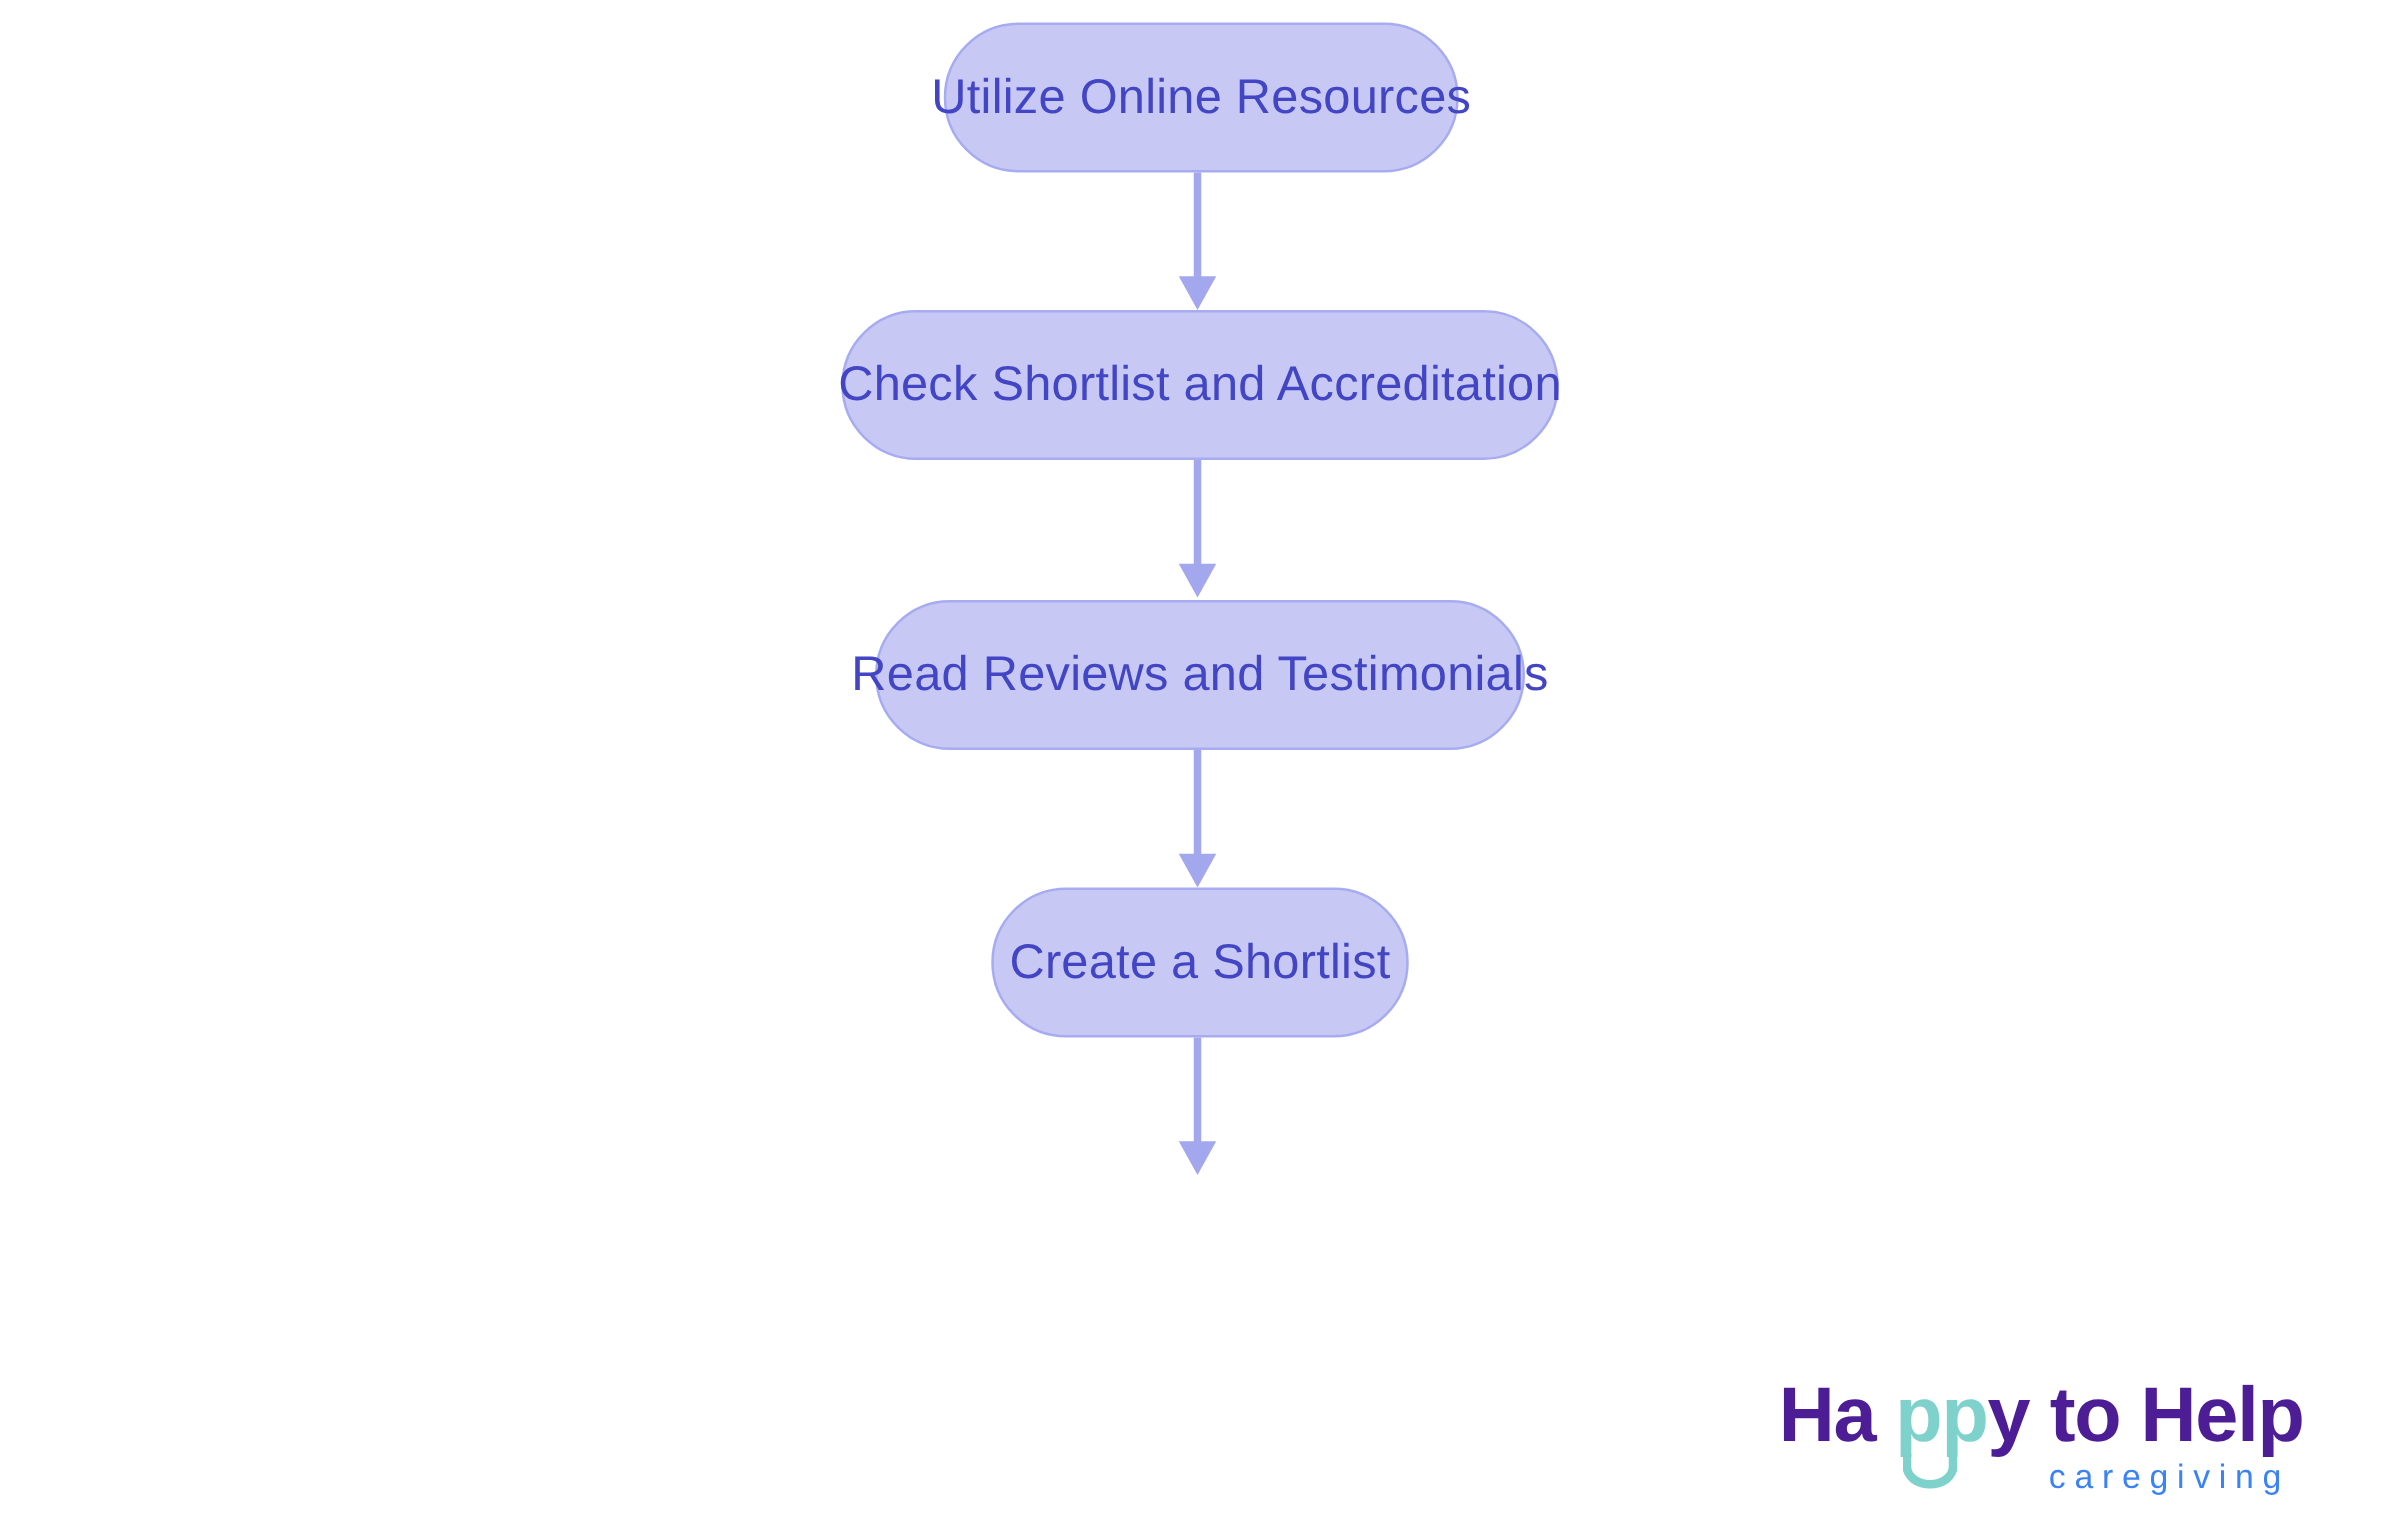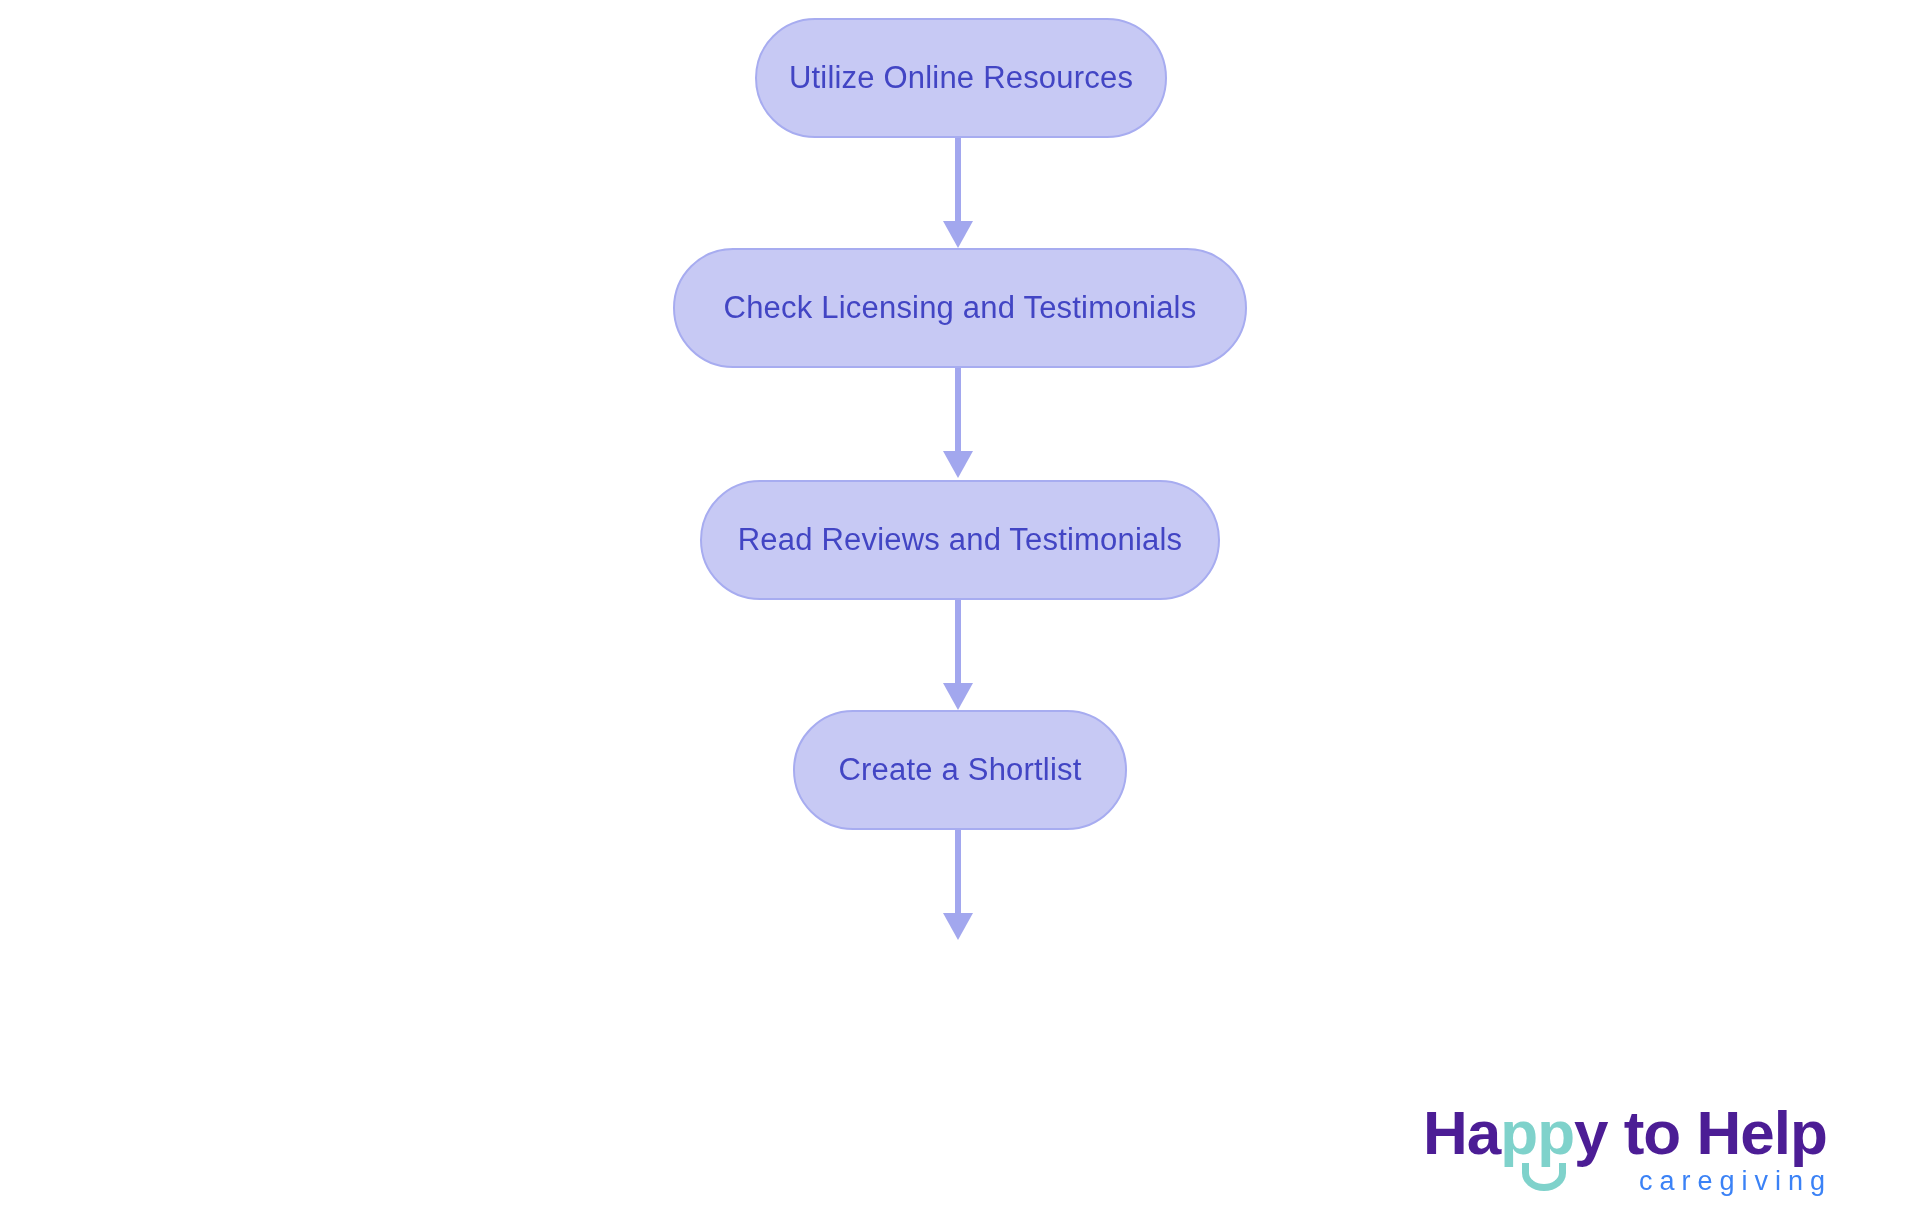--- a/index.html
+++ b/index.html
@@ -22,21 +22,21 @@
     position: absolute;
     height: 120px;
     background: #c7c9f4;
     border: 2px solid #a7acf0;
     border-radius: 61px;
     box-sizing: border-box;
     display: flex;
     align-items: center;
     justify-content: center;
     color: #4245c4;
-    font-size: 31px;
+    font-size: 39px;
     letter-spacing: 0.2px;
     white-space: nowrap;
   }
   .node-1 { left: 755px; top:  18px; width: 412px; }
   .node-2 { left: 673px; top: 248px; width: 574px; }
   .node-3 { left: 700px; top: 480px; width: 520px; }
   .node-4 { left: 793px; top: 710px; width: 334px; }
   .node-5 { left: 732px; top: 942px; width: 456px; }
 
   
@@ -77,21 +77,21 @@
     left: 0;
     top: 0;
     font-size: 62px;
     font-weight: 800;
     letter-spacing: -1px;
     white-space: nowrap;
     line-height: 1;
   }
   .logo-coral { color: #4c1d95; }
   .logo-teal  { color: #7fd2cb; }
-  .logo-pp { position: relative; }
+  .logo-pp { position: relative; margin-left: 16px; }
   .logo-smile {
     position: absolute;
     left: 99px;
     top: 61px;
     width: 44px;
     height: 28px;
     border: 7px solid #7fd2cb;
     border-top: none;
     border-radius: 0 0 44px 44px / 0 0 36px 36px;
     box-sizing: border-box;
@@ -110,21 +110,21 @@
 </head>
 <body>
 
 <div class="canvas">
 
   <div class="flow-node node-1">
     <span>Utilize Online Resources</span>
   </div>
 
   <div class="flow-node node-2">
-    <span>Check Licensing and Testimonials</span>
+    <span>Check Shortlist and Accreditation</span>
   </div>
 
   <div class="flow-node node-4">
     <span>Create a Shortlist</span>
   </div>
 
   <div class="flow-node node-3">
     <span>Read Reviews and Testimonials</span>
   </div>
 

